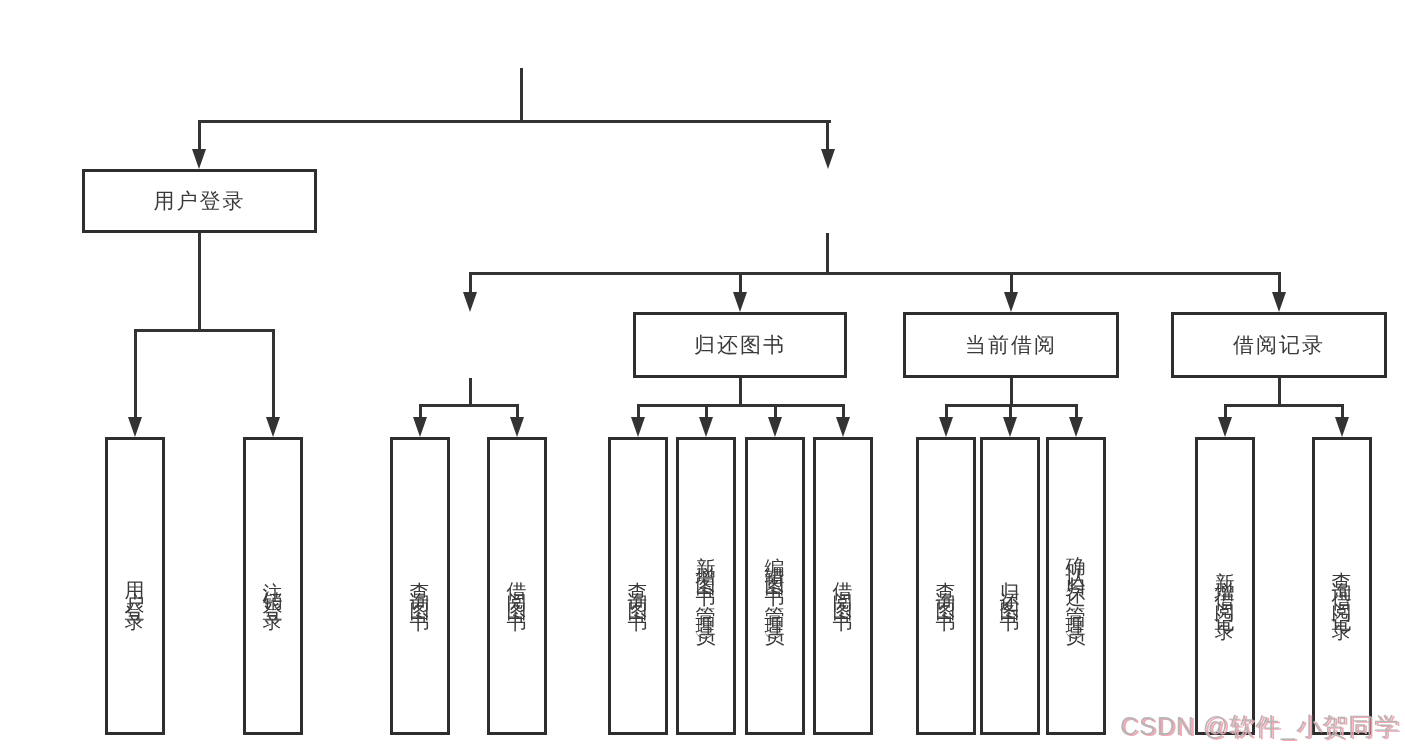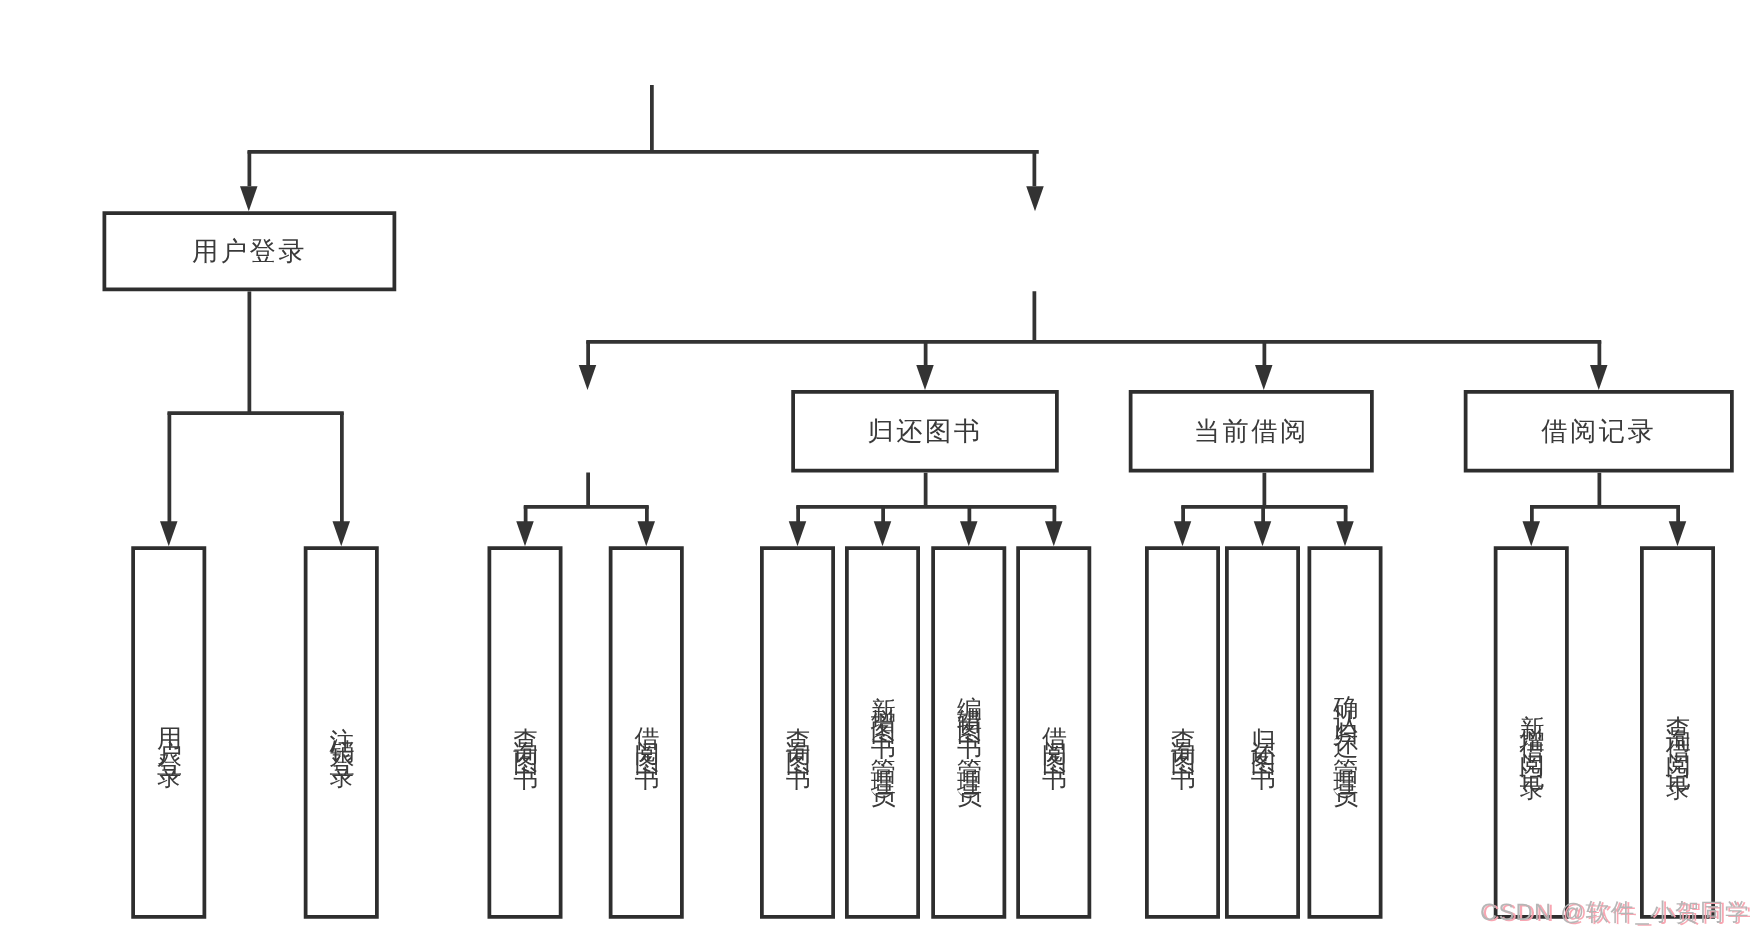--- a/index.html
+++ b/index.html
@@ -43,42 +43,42 @@
   .hl{position:absolute;height:3px;background:#333333;z-index:1;}
   .ah{
     position:absolute;width:0;height:0;z-index:1;
     border-left:7px solid transparent;
     border-right:7px solid transparent;
     border-top:20px solid #333333;
   }
   #watermark{
     position:absolute;
     right:5px;bottom:4px;
-    font-size:19px;
+    font-size:25px;
     color:#b3b3b3;
     text-shadow:2px 1px 0 #f8a2ae;
     letter-spacing:1px;
     z-index:3;
     opacity:.95;
   }
 </style>
 </head>
 <body>
 
 <div id="canvas">
 
 
   <div class="node" style="left:82px;top:169px;width:235px;height:64px">
     <span>用户登录</span>
   </div>
 
   <div class="node" style="left:633px;top:312px;width:214px;height:66px">
     <span>归还图书</span>
   </div>
-  <div class="node" style="left:903px;top:312px;width:196px;height:66px">
+  <div class="node" style="left:903px;top:312px;width:216px;height:66px">
     <span>当前借阅</span>
   </div>
   <div class="node" style="left:1171px;top:312px;width:216px;height:66px">
     <span>借阅记录</span>
   </div>
 
   <div class="leaf" style="left:105px;top:437px">
     <span>用户登录</span>
   </div>
   <div class="leaf" style="left:243px;top:437px">

